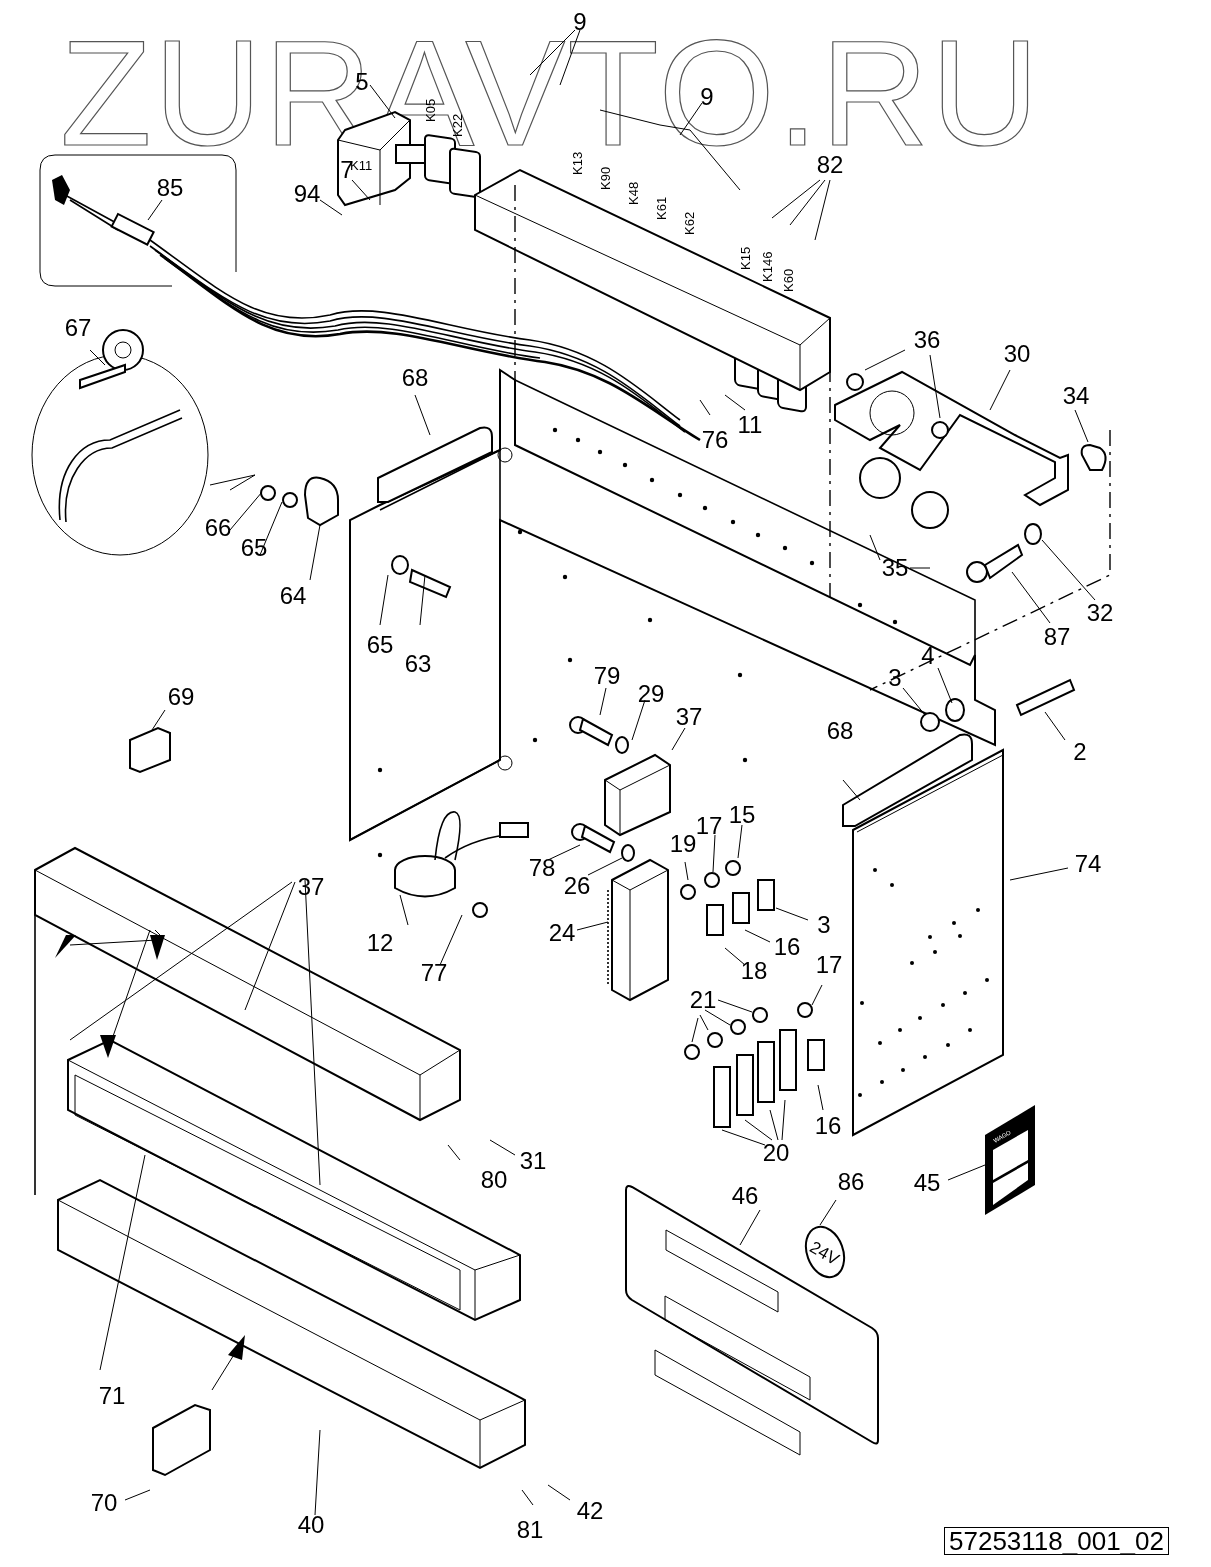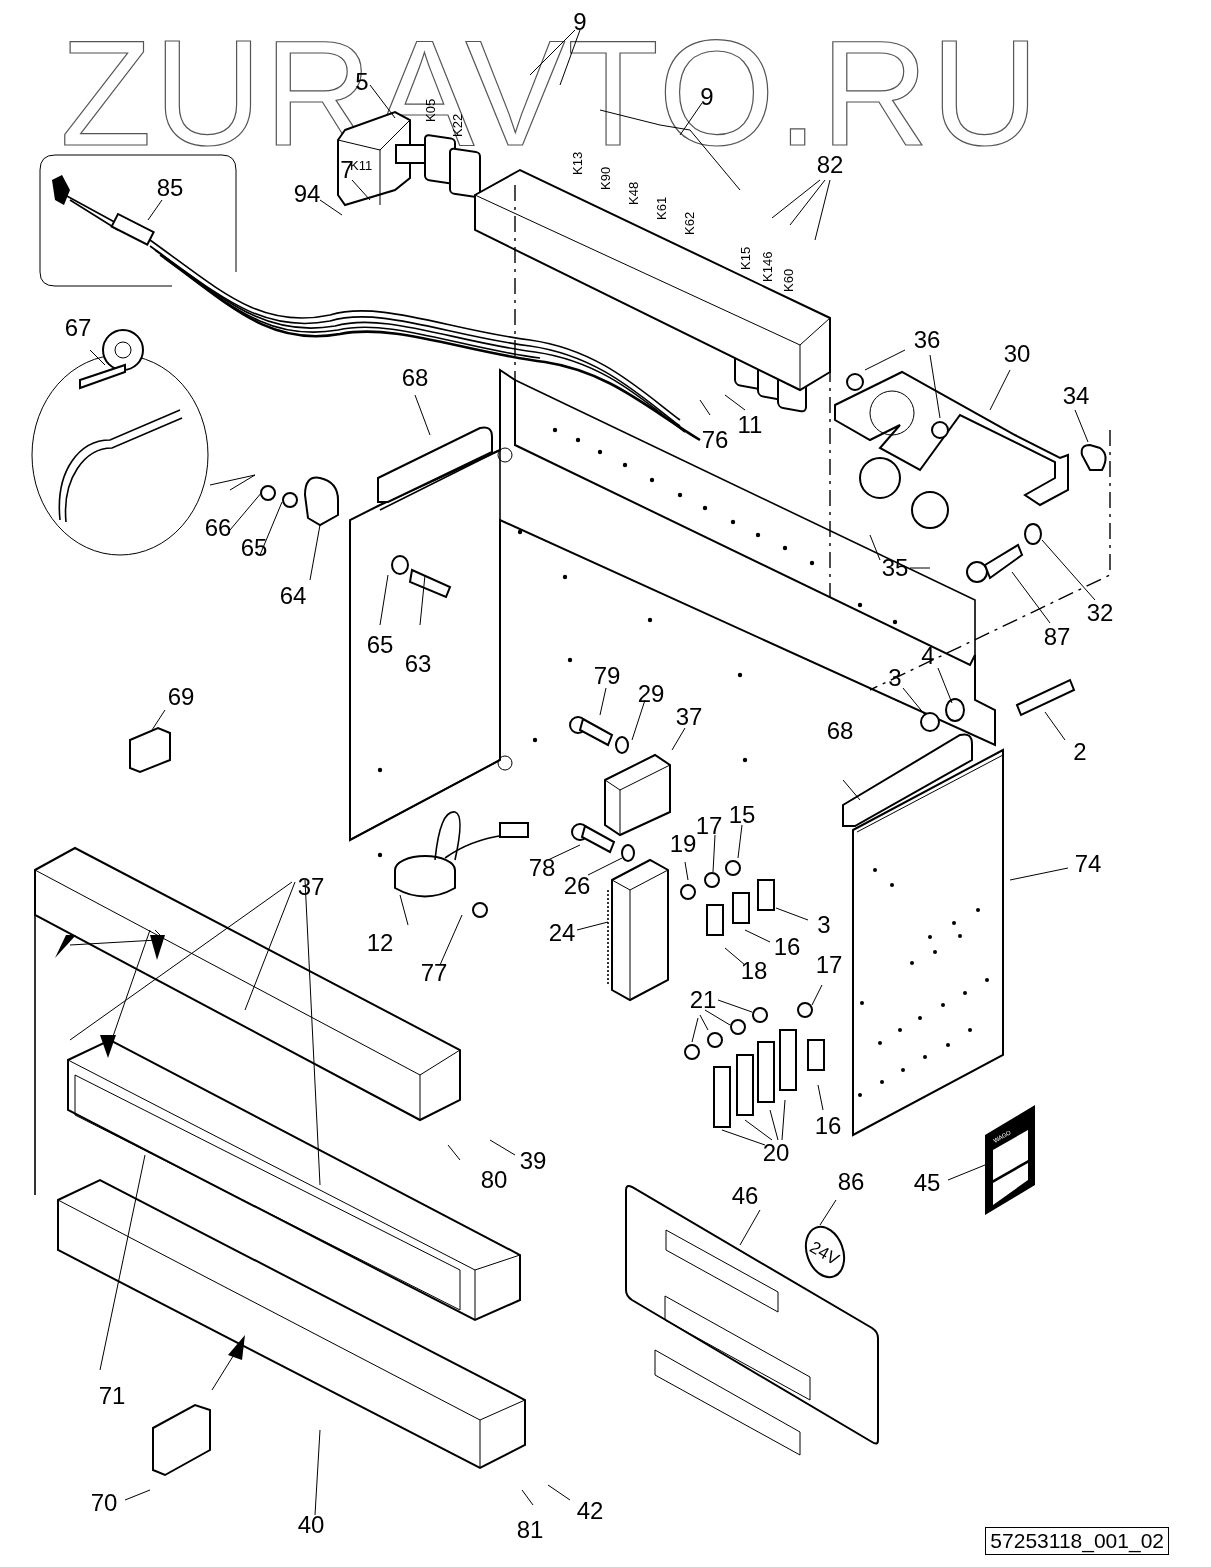--- a/index.html
+++ b/index.html
@@ -8,21 +8,21 @@
   svg { position: absolute; left: 0; top: 0; }
   .ln { stroke: #000; stroke-width: 1.6; fill: none; }
   .thin { stroke: #000; stroke-width: 1; fill: none; }
   .thick { stroke: #000; stroke-width: 2.6; fill: none; }
   .part { stroke: #000; stroke-width: 2; fill: #fff; }
   .dash { stroke: #000; stroke-width: 1.4; fill: none; stroke-dasharray: 16 6 3 6; }
   .blk { fill: #000; }
   .wm { fill: none; stroke: #555; stroke-width: 1.2; }
   .callout { position: absolute; font-size: 24px; line-height: 24px; color: #000; white-space: nowrap; transform: translate(-50%, -50%); }
   .relay-label { font-size: 13px; font-family: "Liberation Sans", sans-serif; fill: #000; }
-  .doc-id { position: absolute; right: 10px; bottom: 12px; border: 1.5px solid #000; padding: 1px 4px; font-size: 21px; line-height: 24px; background: #fff; }
+  .doc-id { position: absolute; right: 10px; bottom: 12px; border: 1.5px solid #000; padding: 1px 4px; font-size: 26px; line-height: 24px; background: #fff; }
   .wago-tag { font-size: 6px; fill: #fff; }
   .v24 { font-size: 17px; font-weight: normal; }
 </style>
 </head>
 <body>
 
 <div id="stage">
 
 <svg width="1211" height="1567" viewBox="0 0 1211 1567">
 
@@ -393,21 +393,21 @@
 <span class="callout" style="left:1088px;top:864px">74</span>
 <span class="callout" style="left:824px;top:925px">3</span>
 <span class="callout" style="left:562px;top:933px">24</span>
 <span class="callout" style="left:787px;top:947px">16</span>
 <span class="callout" style="left:380px;top:943px">12</span>
 <span class="callout" style="left:754px;top:971px">18</span>
 <span class="callout" style="left:434px;top:973px">77</span>
 <span class="callout" style="left:829px;top:965px">17</span>
 <span class="callout" style="left:703px;top:1000px">21</span>
 <span class="callout" style="left:828px;top:1126px">16</span>
-<span class="callout" style="left:533px;top:1161px">39</span>
+<span class="callout" style="left:533px;top:1161px">31</span>
 <span class="callout" style="left:494px;top:1180px">80</span>
 <span class="callout" style="left:776px;top:1153px">20</span>
 <span class="callout" style="left:927px;top:1183px">45</span>
 <span class="callout" style="left:745px;top:1196px">46</span>
 <span class="callout" style="left:851px;top:1182px">86</span>
 <span class="callout" style="left:112px;top:1396px">71</span>
 <span class="callout" style="left:311px;top:1525px">40</span>
 <span class="callout" style="left:104px;top:1503px">70</span>
 <span class="callout" style="left:590px;top:1511px">42</span>
 <span class="callout" style="left:530px;top:1530px">81</span>

